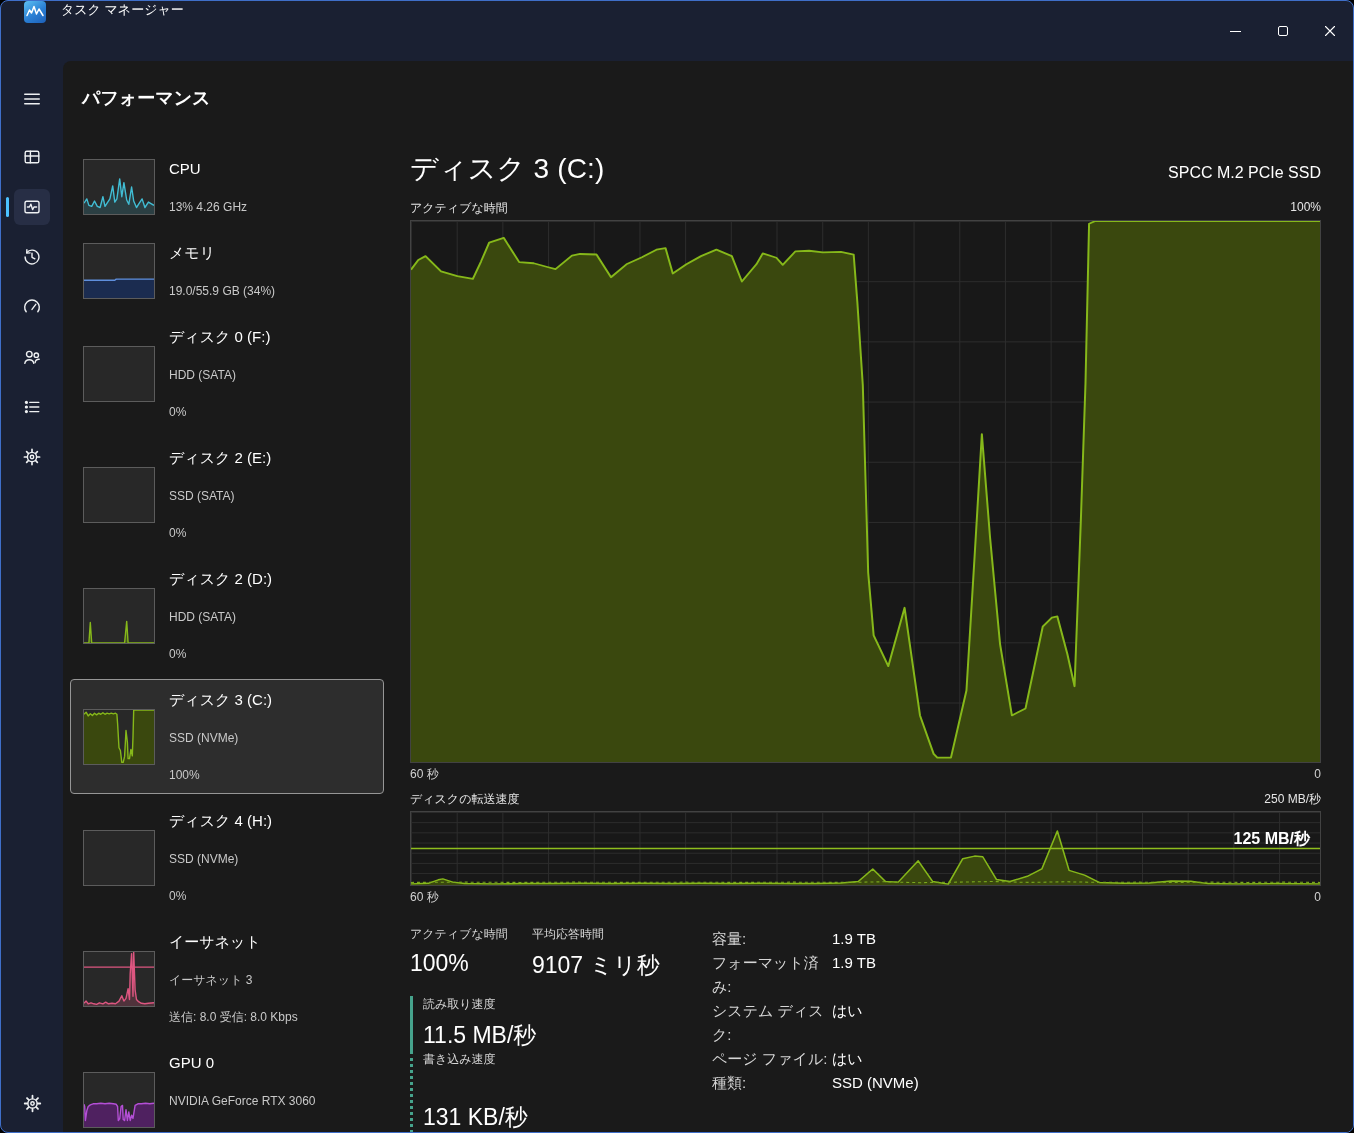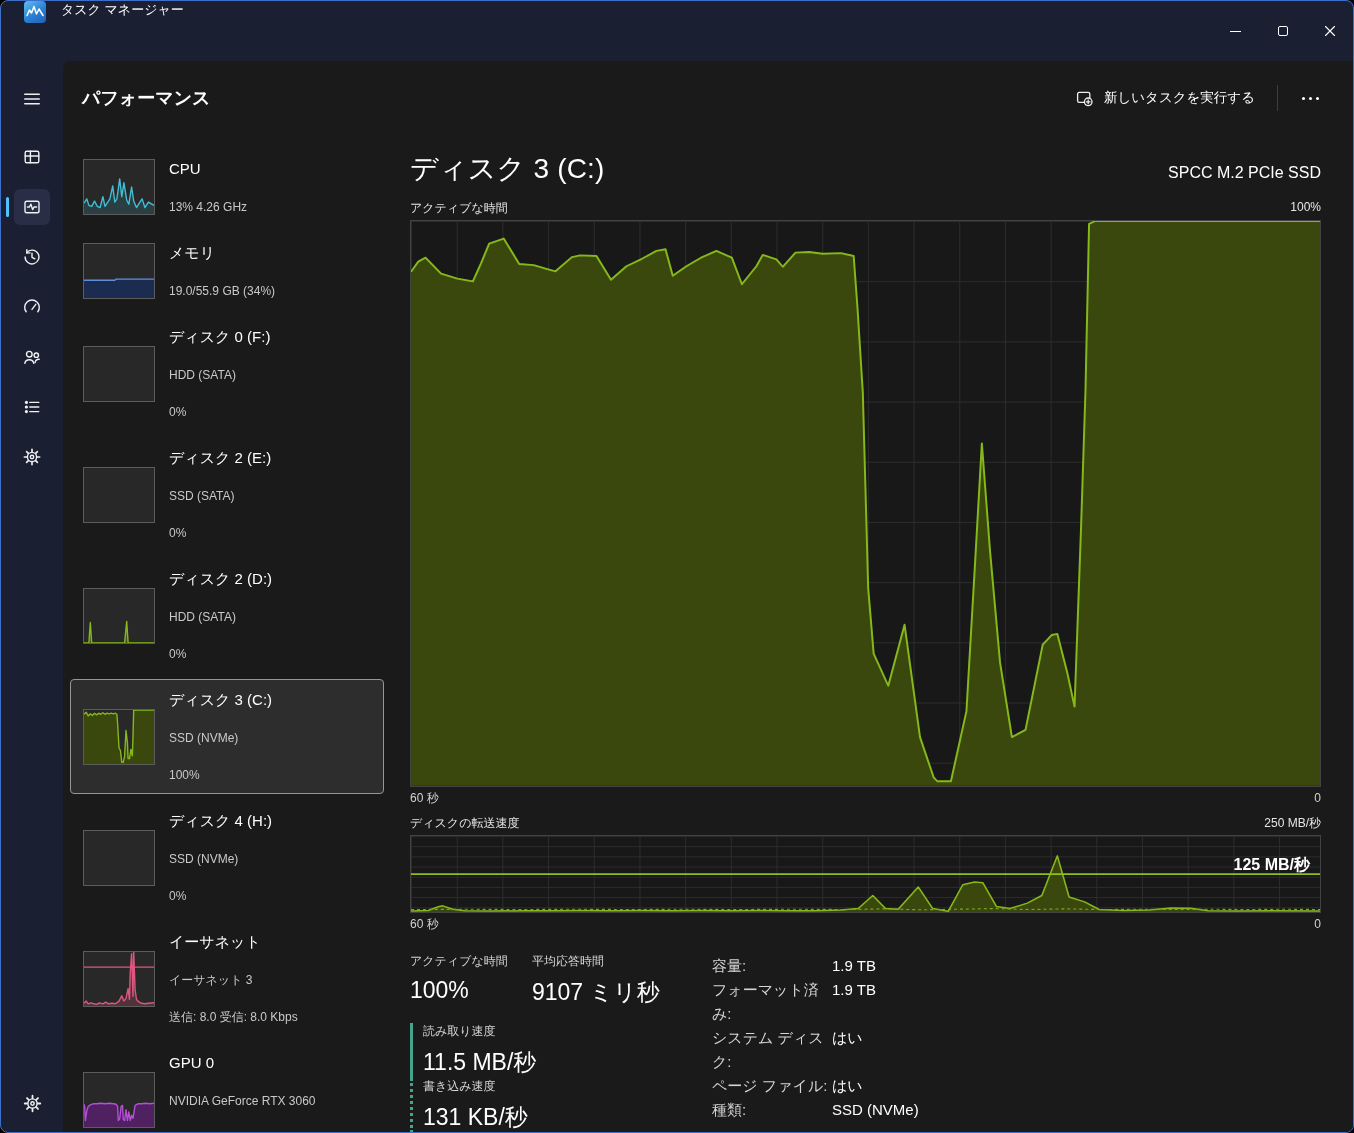--- a/index.html
+++ b/index.html
@@ -71,21 +71,21 @@
   
   .stats{display:flex;margin-top:12px;}
   .stats-left{width:302px;flex-shrink:0;}
   .big-row{display:flex;margin-bottom:15px;}
   .big-stat{display:flex;flex-direction:column;}
   .big-stat:first-child{width:122px;flex-shrink:0;}
   .stat-lbl{font-size:12px;color:#d6d6d6;margin-bottom:7px;}
   .stat-val{font-size:23px;color:#fff;}
   .speed-row{display:flex;flex-direction:column;}
   .speed{display:flex;flex-direction:column;border-left:3px solid #46a38c;padding-left:10px;margin-right:24px;}
-  .speed.write{border-left-style:dotted;}
+  .speed.write{border-left-style:dotted;gap:27px;}
   .stats-right{flex:1;padding-top:1px;}
   .pair{display:flex;font-size:15px;line-height:24px;}
   .pair .k{width:120px;flex-shrink:0;color:#d6d6d6;}
   .pair .v{color:#fff;}
 </style>
 </head>
 <body>
 
 <div class="window">
 
@@ -191,36 +191,20 @@
               <circle cx="10" cy="10" r="1.6"></circle>
               <path d="M17.4,10 L15,10 M15.23,15.23 L13.55,13.55 M10,17.4 L10,15 M4.77,15.23 L6.45,13.55 M2.6,10 L5,10 M4.77,4.77 L6.45,6.45 M10,2.6 L10,5 M15.23,4.77 L13.55,6.45" stroke-width="1.7"></path>
             </svg>
           </span>
         </button>
       </nav>
 
     <main class="main">
       <header class="page-header">
         <h1 class="page-title">パフォーマンス</h1>
-        <div class="header-actions">
-          <button class="run-task-btn">
-            <svg width="19" height="19" viewBox="0 0 19 19">
-              <rect x="2.6" y="3.4" width="12.2" height="10" rx="1.6"></rect>
-              <circle cx="13.2" cy="12.8" r="3.8" fill="#1a1a1a"></circle>
-              <path d="M13.2,10.9 L13.2,14.7 M11.3,12.8 L15.1,12.8"></path>
-            </svg>
-            <span>新しいタスクを実行する</span>
-          </button>
-          <span class="header-divider"></span>
-          <button class="more-btn" aria-label="more">
-            <i></i>
-              <i></i>
-              <i></i>
-          </button>
-        </div>
       </header>
 
       <div class="content">
         <aside class="perf-list" id="perf-list">
             <button class="perf-item">
     <span class="thumb">
                 <svg viewBox="0 0 70 54" preserveAspectRatio="none">
                   <path d="M0.0,43.2 L2.8,38.9 L4.9,45.4 L7.7,46.4 L10.5,41.0 L13.3,46.4 L16.1,47.5 L18.9,36.7 L21.0,46.4 L23.1,43.2 L25.9,38.9 L28.7,25.9 L30.8,42.1 L32.9,38.9 L35.7,18.9 L37.8,36.7 L39.9,22.7 L42.7,40.0 L44.8,44.3 L47.6,27.0 L49.7,41.0 L52.5,47.5 L55.3,43.2 L58.1,38.9 L60.9,47.5 L64.4,42.1 L70.0,45.4 L70,54 L0,54 Z" fill="rgba(65,189,212,0.16)" stroke="none"></path>
                   <path d="M0.0,43.2 L2.8,38.9 L4.9,45.4 L7.7,46.4 L10.5,41.0 L13.3,46.4 L16.1,47.5 L18.9,36.7 L21.0,46.4 L23.1,43.2 L25.9,38.9 L28.7,25.9 L30.8,42.1 L32.9,38.9 L35.7,18.9 L37.8,36.7 L39.9,22.7 L42.7,40.0 L44.8,44.3 L47.6,27.0 L49.7,41.0 L52.5,47.5 L55.3,43.2 L58.1,38.9 L60.9,47.5 L64.4,42.1 L70.0,45.4" fill="none" stroke="#41bdd4" stroke-width="1.4" stroke-linejoin="round"></path>
                 </svg>

